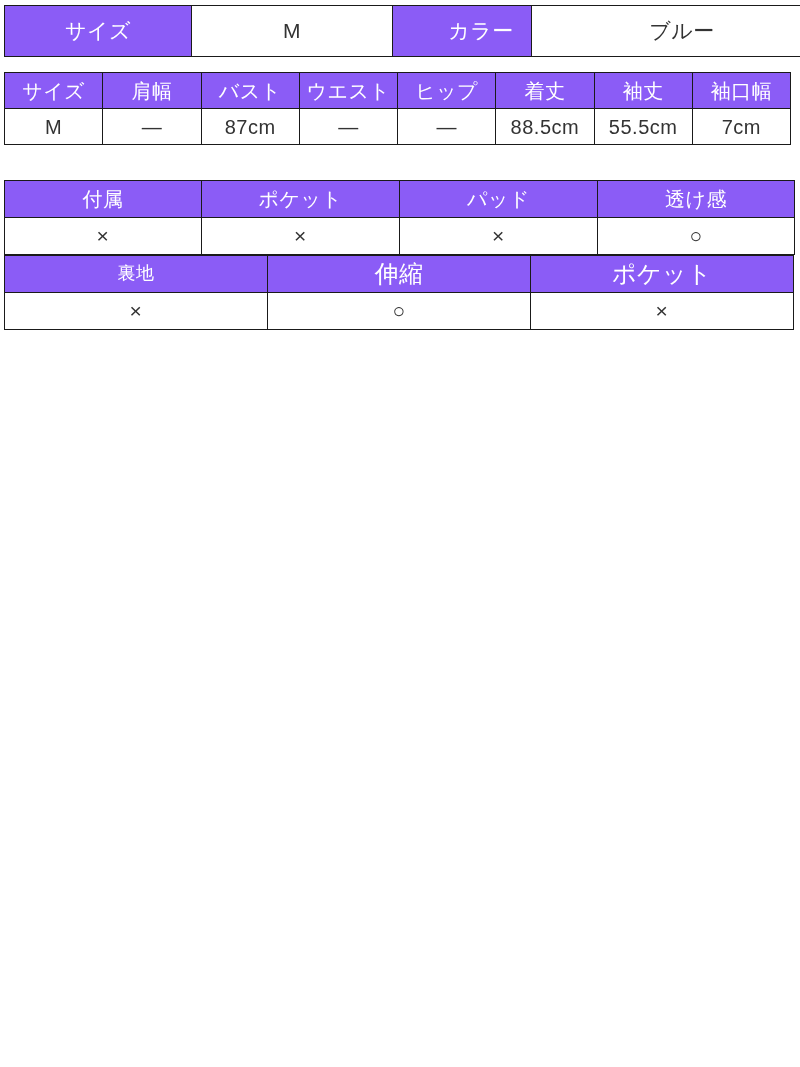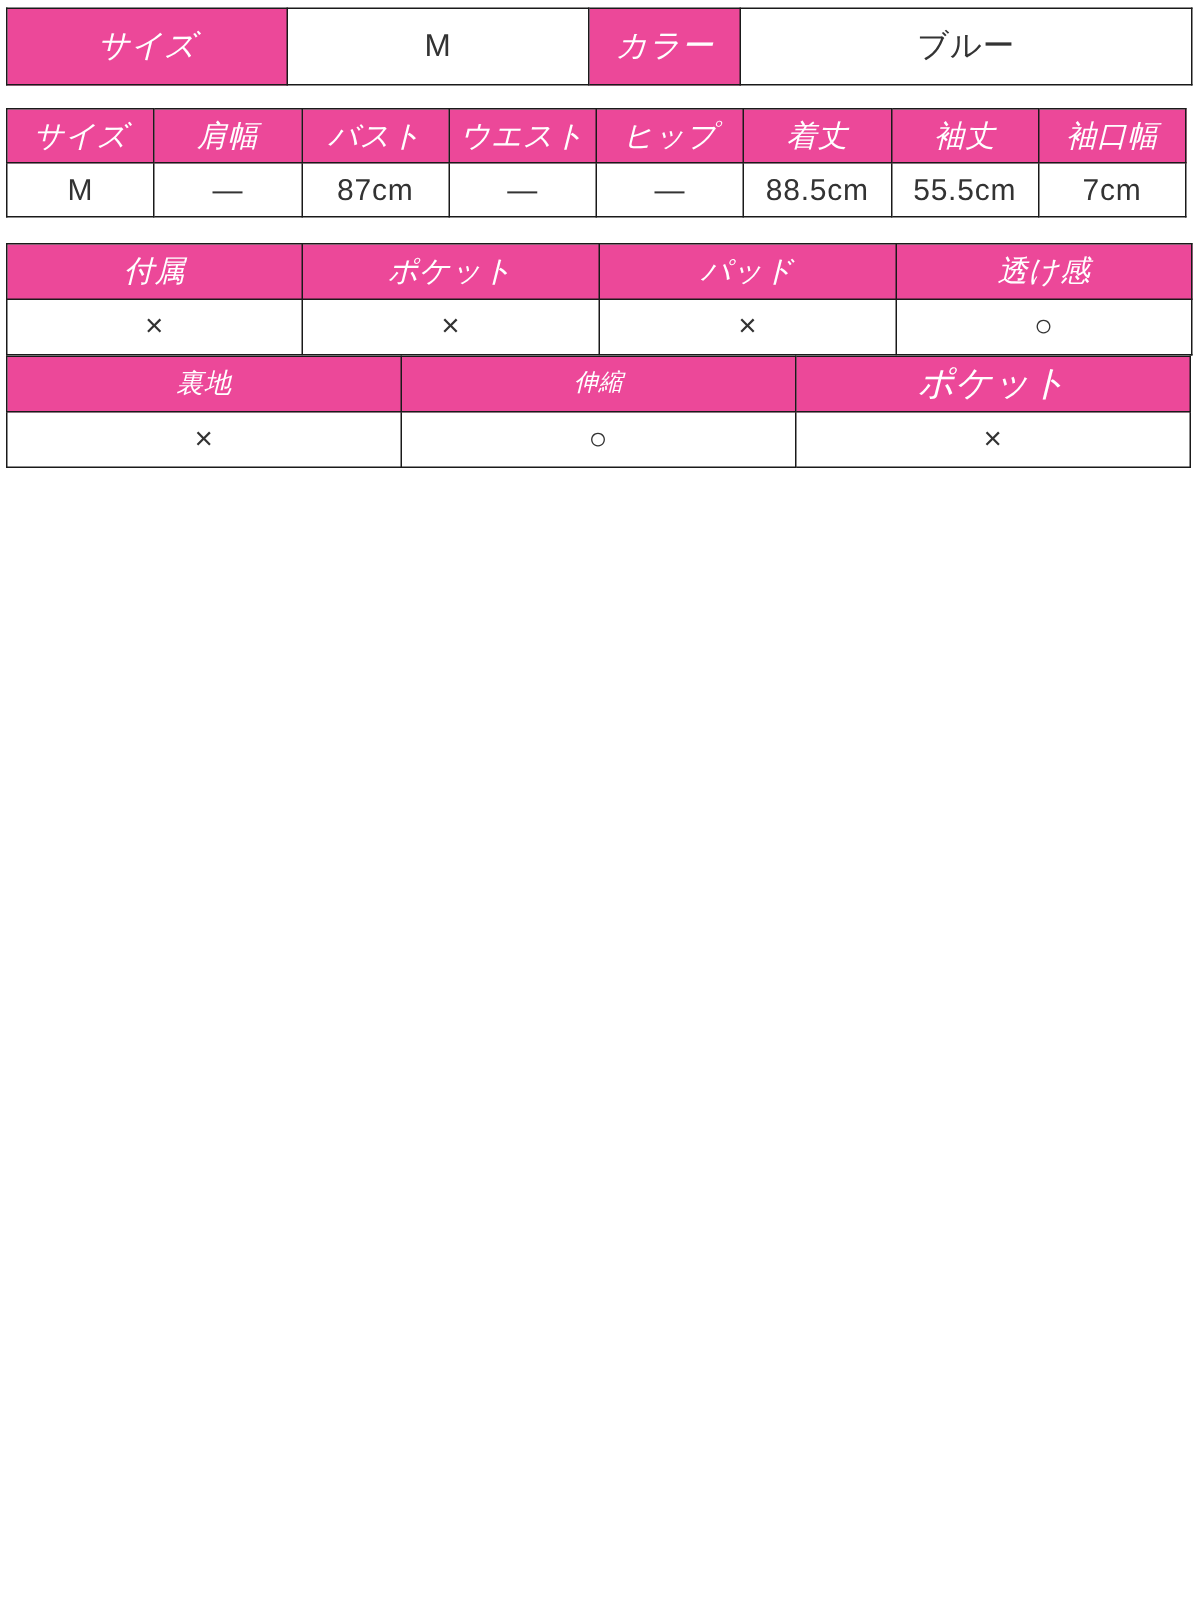--- a/index.html
+++ b/index.html
@@ -39,42 +39,41 @@
     padding: 0;
     font-size: 21px;
     line-height: 1.1;
     color: #333333;
     background: #ffffff;
     font-weight: 400;
     letter-spacing: 0.5px;
   }
 
   .spec-table td.hdr {
-    background: #ec4899;
+    background: #8b5cf6;
     color: #ffffff;
     border-color: #1a1a1a;
     font-weight: 400;
-    font-style: italic;
   }
 
   
   #table-basic { margin-top: 5px; }
   #table-basic td { height: 50px; }
   #table-basic .c-label    { width: 186px; }
   #table-basic .c-size-val { width: 200px; }
-  #table-basic .c-color-lb { width: 100px; }
+  #table-basic .c-color-lb { width: 100px; padding-left: 38px; }
   #table-basic .c-color-val{ width: 300px; }
 
   
   #table-measure { margin-top: 15px; }
   #table-measure td { height: 35px; font-size: 20px; }
   #table-measure col { width: 98.25px; }
 
   
-  #table-attr { margin-top: 17px; }
+  #table-attr { margin-top: 35px; }
   #table-attr td { height: 36px; font-size: 20px; }
   #table-attr td.mark { font-size: 21px; }
 </style>
 </head>
 <body>
 
 <div class="page">
 
   <table class="spec-table" id="table-basic">
     <tbody>
@@ -136,21 +135,21 @@
         <td class="mark">×</td>
         <td class="mark">○</td>
       </tr>
     </tbody>
   </table>
 
   <table class="spec-table" id="table-attr-2" style="border-collapse:collapse;table-layout:fixed;width:786px;margin:0 0 0 4px;">
     <tbody>
       <tr>
         <td class="hdr" style="height:36px;font-size:18px;width:262px;">裏地</td>
-        <td class="hdr" style="height:36px;font-size:16px;width:262px;">伸縮</td>
+        <td class="hdr" style="height:36px;font-size:24px;width:262px;">伸縮</td>
         <td class="hdr" style="height:36px;font-size:24px;width:262px;">ポケット</td>
       </tr>
       <tr>
         <td style="height:36px;font-size:21px;">×</td>
         <td style="height:36px;font-size:21px;">○</td>
         <td style="height:36px;font-size:21px;">×</td>
       </tr>
     </tbody>
   </table>
 

